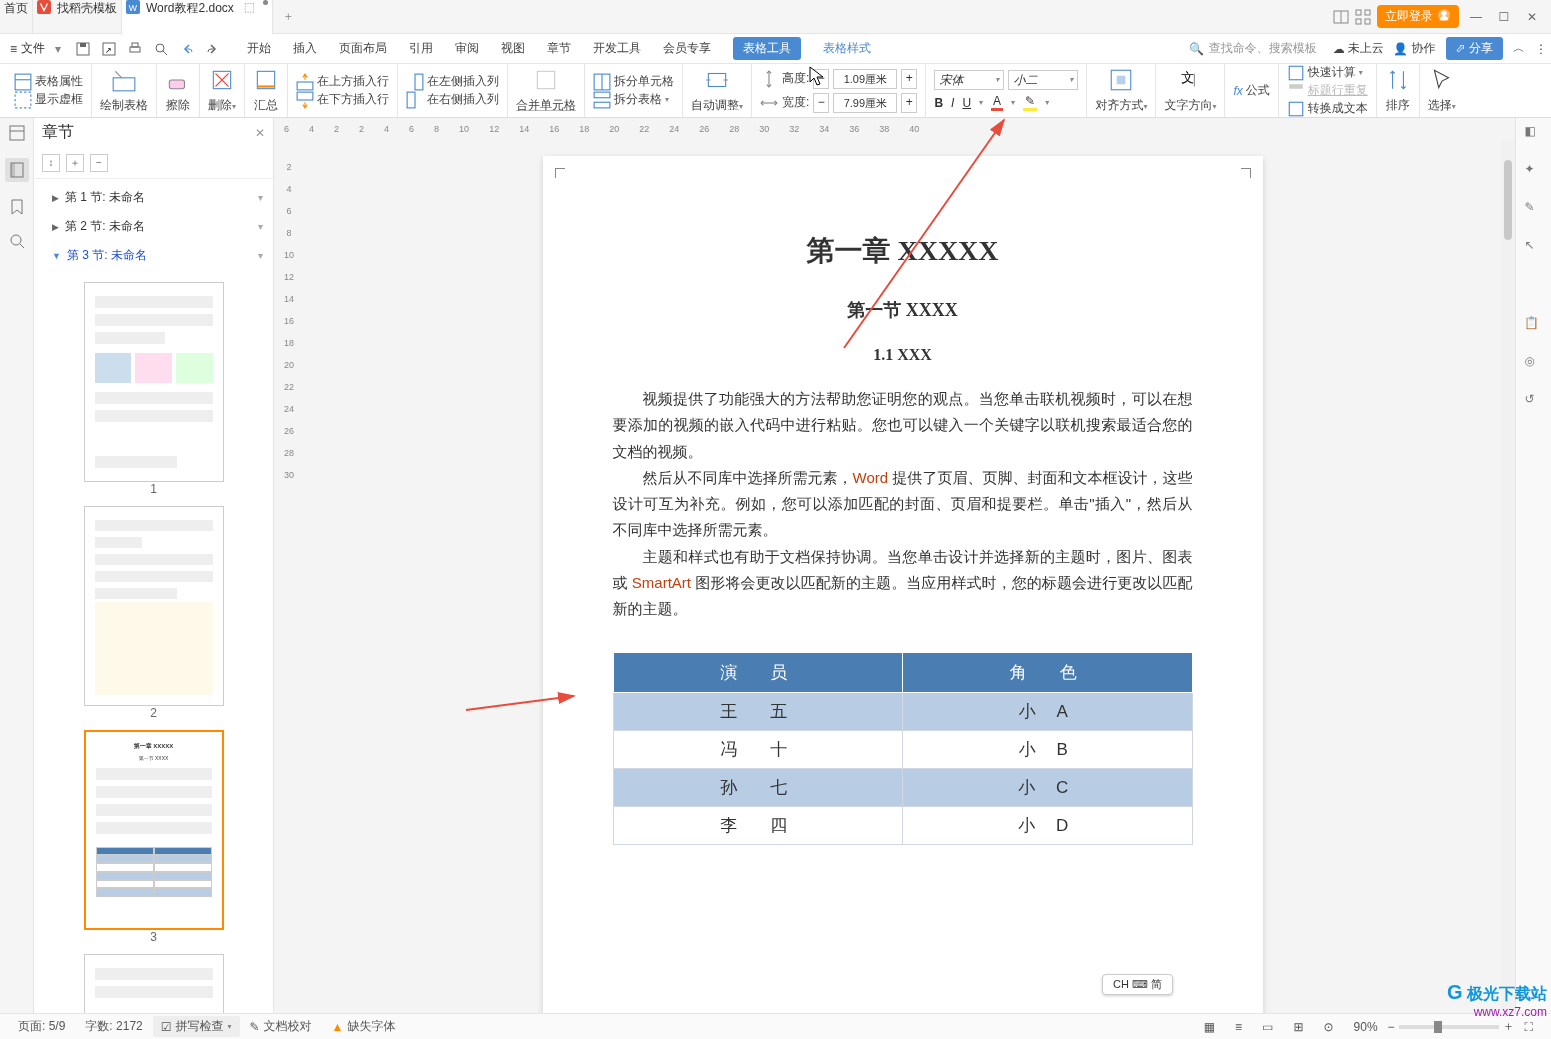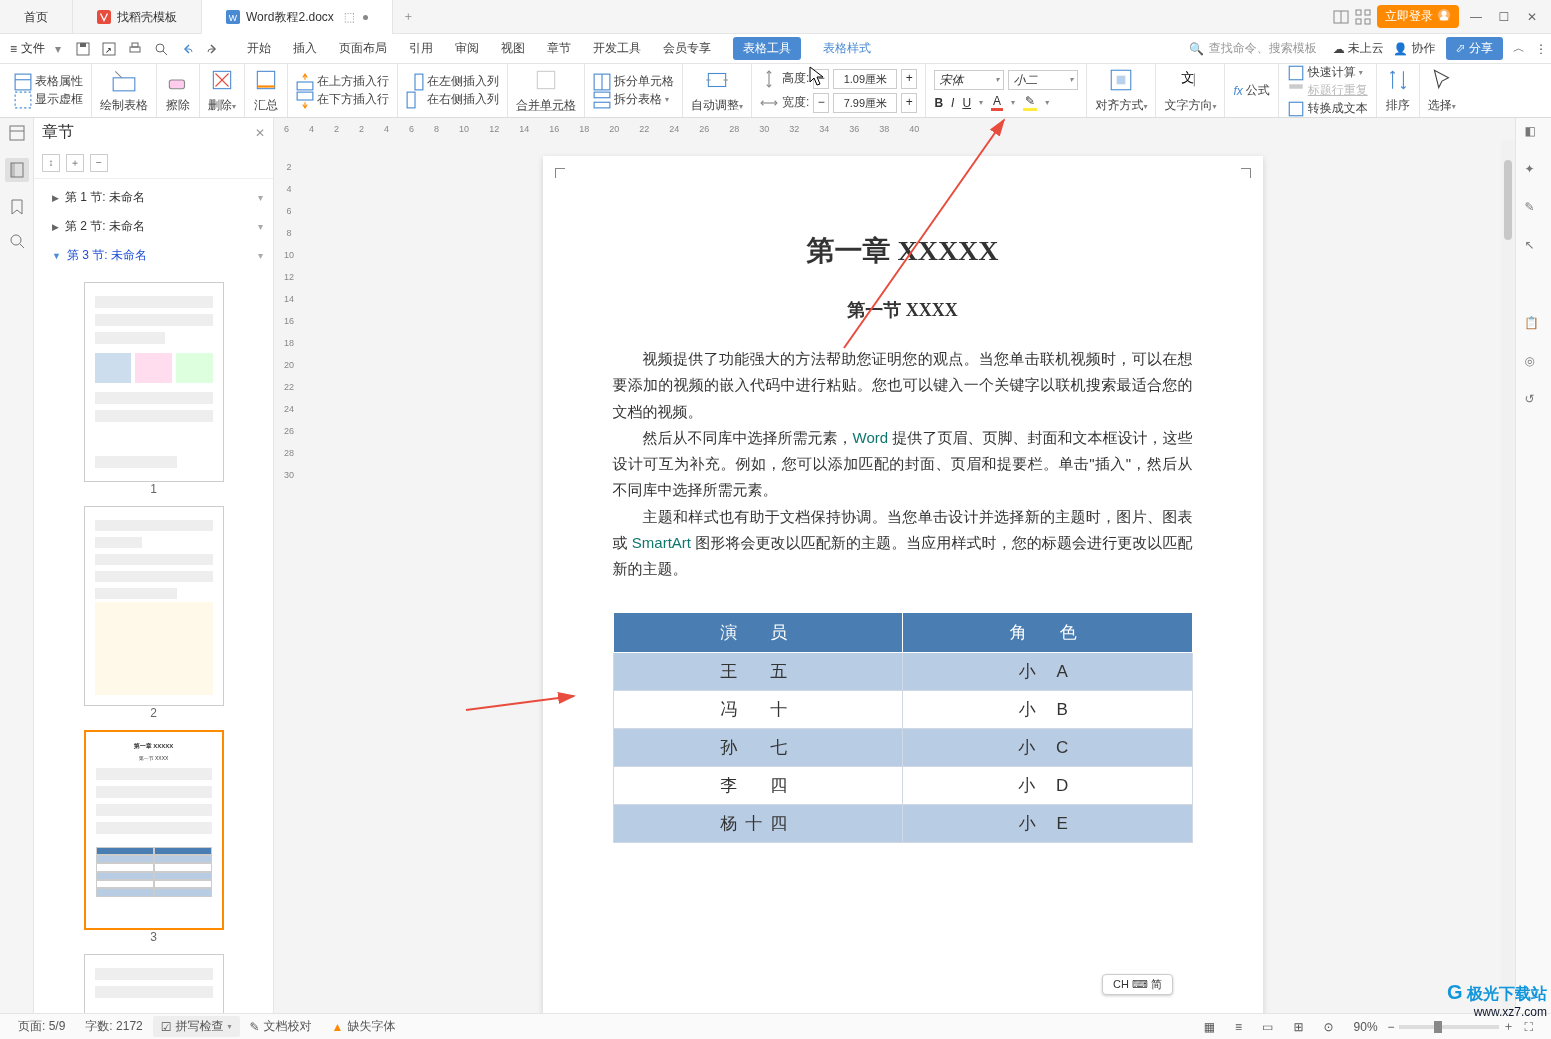--- a/index.html
+++ b/index.html
@@ -1,20 +1,20 @@
 <!DOCTYPE html>
 <html><head>
 <meta charset="utf-8">
 <style>
 *{box-sizing:border-box;margin:0;padding:0;font-family:"Microsoft YaHei",sans-serif;-webkit-user-select:none;}
 body{background:#fff;font-size:12px;color:#333;width:1551px;height:1039px;overflow:hidden;position:relative;}
 
 
 .titlebar{height:34px;background:#f5f5f5;border-bottom:1px solid #e5e5e5;display:flex;align-items:stretch;}
-.tab{height:34px;display:flex;align-items:center;padding:0 24px;border-right:1px solid #e5e5e5;cursor:pointer;position:relative;}
+.tab{height:34px;display:flex;align-items:flex-start;padding:0 4px;border-right:1px solid #e5e5e5;cursor:pointer;position:relative;}
 .tab.active{background:#fff;}
 .tab .ico{width:14px;height:14px;margin-right:6px;}
 .tab .label{font-size:12px;}
 .tab .close{margin-left:10px;color:#999;}
 .tab-add{width:30px;display:flex;align-items:center;justify-content:center;color:#888;}
 .title-spacer{flex:1;}
 .title-right{display:flex;align-items:center;gap:6px;padding-right:8px;}
 .btn-login{background:#ff8a00;color:#fff;padding:3px 8px;border-radius:4px;display:flex;align-items:center;gap:4px;}
 .win-ctrl{width:22px;text-align:center;color:#666;padding:4px;}
 .ico-chip{width:16px;height:16px;color:#666}
@@ -90,21 +90,21 @@
 .page-area{flex:1;overflow:auto;display:flex;justify-content:center;padding:16px 0;}
 .page{width:720px;background:#fff;box-shadow:0 2px 6px rgba(0,0,0,0.15);padding:70px 70px;position:relative;min-height:900px;}
 .page .crop{position:absolute;width:10px;height:10px;border-color:#888;}
 .c-tl{top:12px;left:12px;border-left:1px solid #888;border-top:1px solid #888;}
 .c-tr{top:12px;right:12px;border-right:1px solid #888;border-top:1px solid #888;}
 
 .doc-title{text-align:center;font-family:"SimSun",serif;font-size:28px;font-weight:bold;margin:6px 0 28px;}
 .doc-sub{text-align:center;font-family:"SimSun",serif;font-size:18px;font-weight:bold;margin-bottom:24px;}
 .doc-h3{text-align:center;font-family:"SimSun",serif;font-size:16px;font-weight:bold;margin-bottom:22px;}
 .doc-p{font-family:"SimSun",serif;font-size:15px;line-height:1.75;text-indent:2em;text-align:justify;}
-.doc-p .hl{color:#0f766e;}
+.doc-p .hl{color:#c2410c;}
 
 .doc-table{width:100%;border-collapse:collapse;margin-top:30px;font-family:"SimSun",serif;font-size:17px;}
 .doc-table th{background:#4a7db2;color:#fff;border:1px solid #fff;padding:8px;letter-spacing:8px;font-weight:normal;}
 .doc-table td{border:1px solid #cfd8e4;padding:7px;text-align:center;letter-spacing:8px;}
 .doc-table tr:nth-child(odd) td{background:#b8cce4;}
 .doc-table tr:nth-child(even) td{background:#fff;}
 
 
 .arrow{position:absolute;z-index:5;}
 .arrow svg{overflow:visible;}
@@ -122,21 +122,21 @@
 .statusbar .seg{padding:0 10px;display:flex;align-items:center;gap:4px;}
 .statusbar .seg.btn{background:#eee;border-radius:2px;padding:2px 8px;}
 .st-spacer{flex:1;}
 .zoomer{display:flex;align-items:center;gap:4px;}
 .zoom-bar{width:100px;height:4px;background:#ddd;position:relative;}
 .zoom-knob{width:8px;height:12px;background:#888;position:absolute;left:35px;top:-4px;}
 
 
 .watermark{position:absolute;right:4px;bottom:20px;text-align:right;z-index:20;}
 .watermark .wm1{color:#1296db;font-size:16px;font-weight:bold;}
-.watermark .wm2{color:#0f172a;font-size:12px;}
+.watermark .wm2{color:#a21caf;font-size:12px;}
 .watermark .wm1 .lg{font-size:20px;}
 
 
 .lang-badge{position:absolute;bottom:44px;left:1102px;background:#fff;border:1px solid #ccc;border-radius:4px;padding:2px 10px;box-shadow:0 1px 3px rgba(0,0,0,0.2);font-size:11px;display:flex;align-items:center;gap:3px;}
 </style>
 </head>
 <body>
 
 <div class="titlebar">
   <div class="tab">
@@ -635,20 +635,21 @@
           <div class="tick">26</div>
           <div class="tick">28</div>
           <div class="tick">30</div>
         </div>
       <div class="page-area">
         <div class="page">
           <div class="crop c-tl"></div>
           <div class="crop c-tr"></div>
           <div class="doc-title">第一章  XXXXX</div>
           <div class="doc-sub">第一节  XXXX</div>
+          <div class="doc-h3">1.1 XXX</div>
           <p class="doc-p"><span>视频提供了功能强大的方法帮助您证明您的观点。当您单击联机视频时，可以在想要添加的视频的嵌入代码中进行粘贴。您也可以键入一个关键字以联机搜索最适合您的文档的视频。</span></p>
           <p class="doc-p"><span>然后从不同库中选择所需元素，</span><span class="hl">Word</span><span> 提供了页眉、页脚、封面和文本框设计，这些设计可互为补充。例如，您可以添加匹配的封面、页眉和提要栏。单击"插入"，然后从不同库中选择所需元素。</span></p>
           <p class="doc-p"><span>主题和样式也有助于文档保持协调。当您单击设计并选择新的主题时，图片、图表或 </span><span class="hl">SmartArt</span><span> 图形将会更改以匹配新的主题。当应用样式时，您的标题会进行更改以匹配新的主题。</span></p>
           <table class="doc-table">
             <thead>
                 <tr>
               <th>演　员</th>
               <th>角　色</th>
             </tr>
               </thead>
@@ -662,24 +663,20 @@
                   <td>小 B</td>
                 </tr>
                 <tr>
                   <td>孙　七</td>
                   <td>小 C</td>
                 </tr>
                 <tr>
                   <td>李　四</td>
                   <td>小 D</td>
                 </tr>
-                <tr>
-                  <td>杨十四</td>
-                  <td>小 E</td>
-                </tr>
               </tbody>
           </table>
         </div>
       </div>
       <div class="vscroll">
           <div class="thumb-s"></div>
         </div>
     </div>
 
     <div class="arrow" style="left:440px;top:0;">

